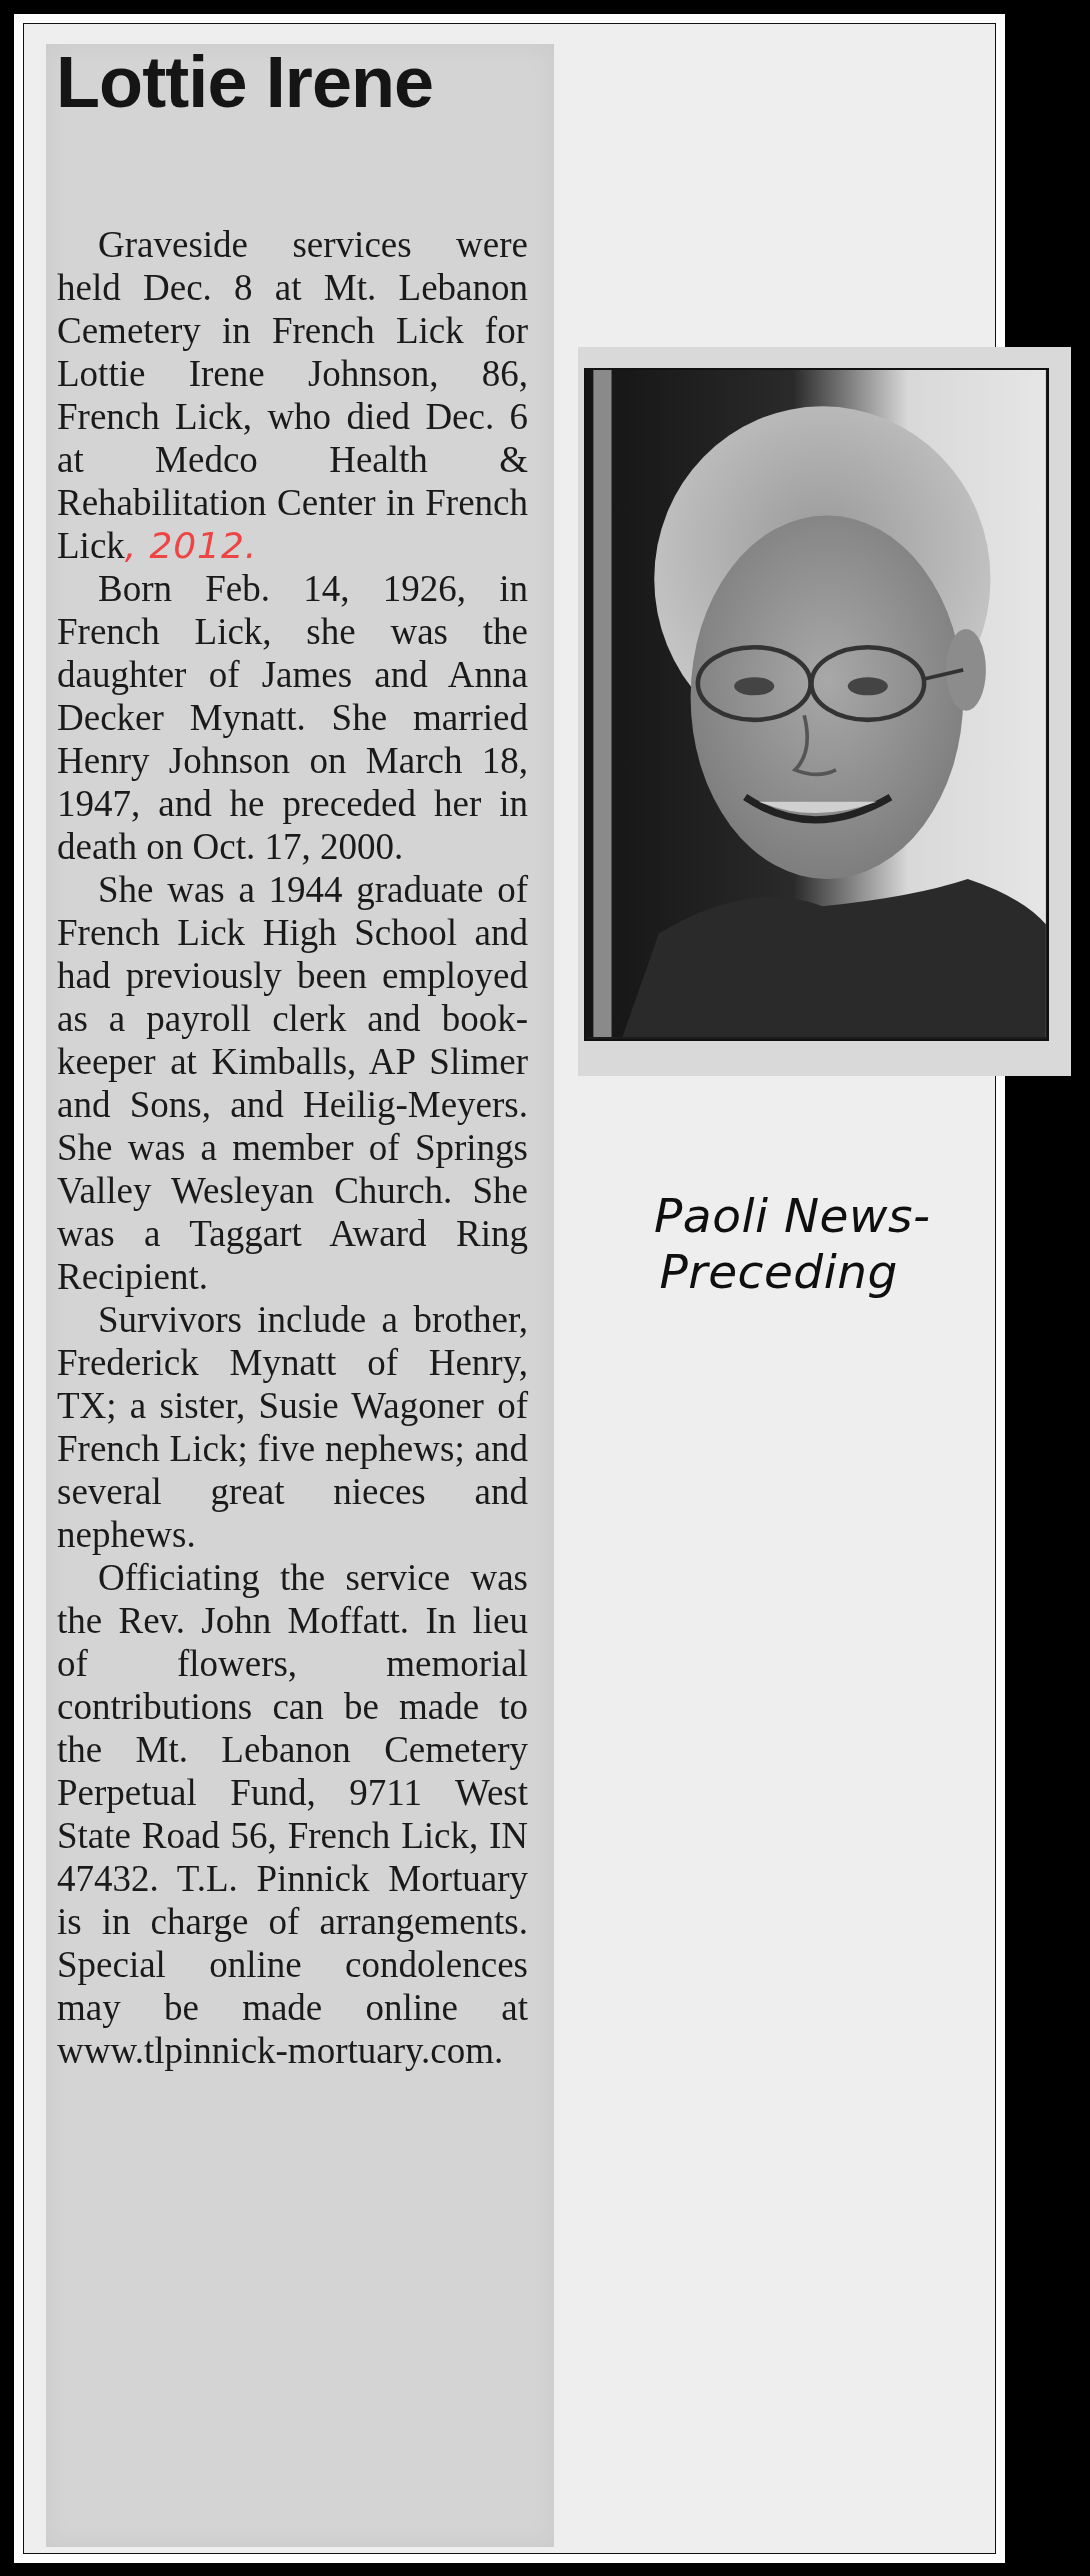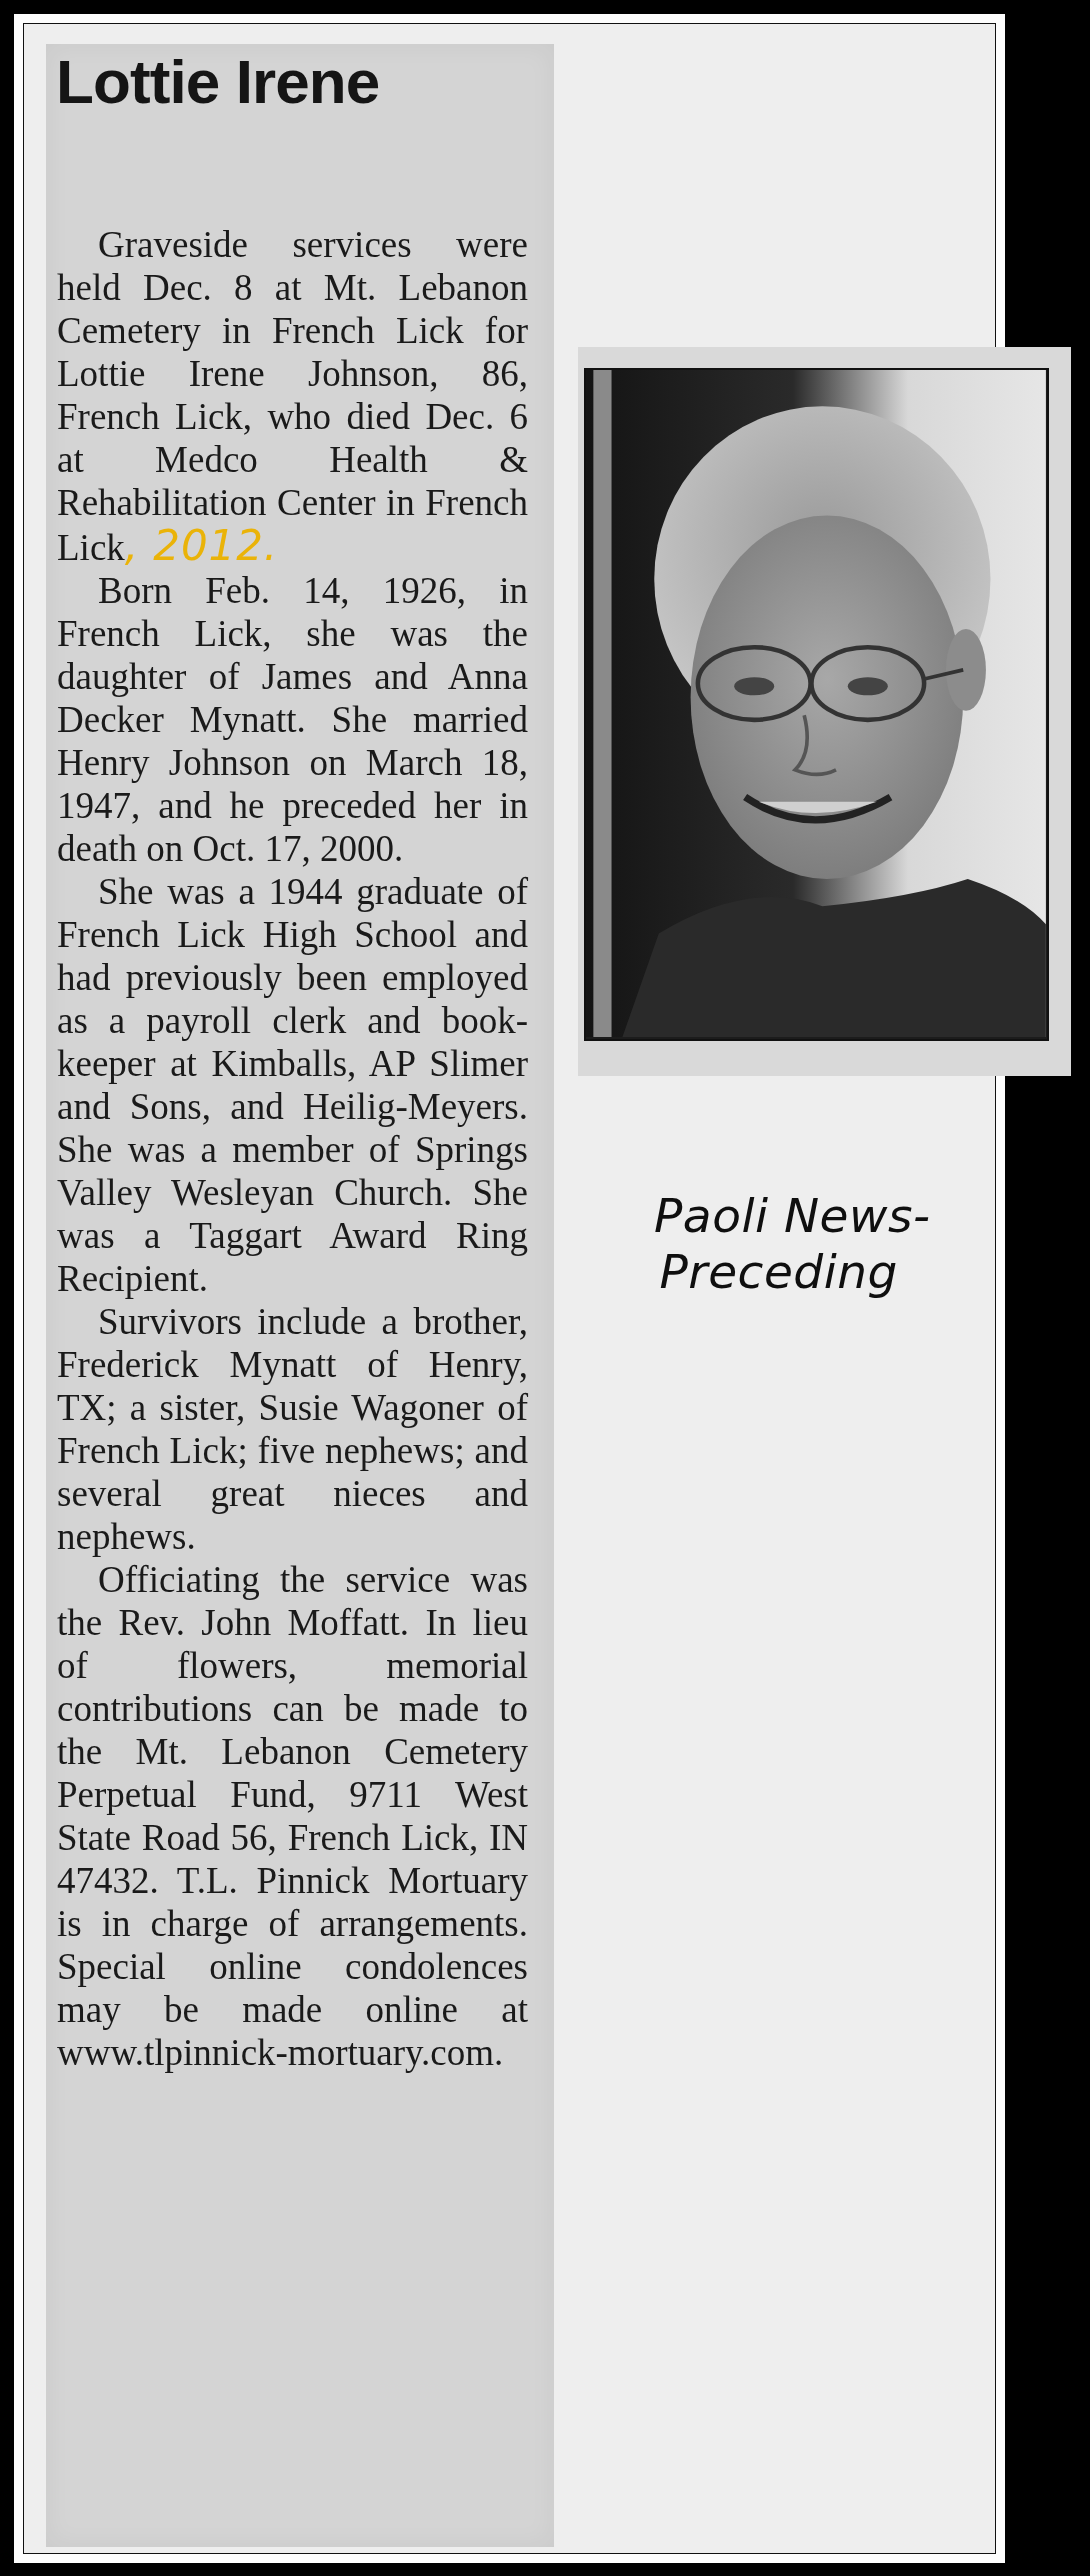--- a/index.html
+++ b/index.html
@@ -31,21 +31,21 @@
       background: #d4d4d4;
       box-shadow: inset 0 0 27px rgba(0,0,0,0.05);
     }
     .headline {
       position: absolute;
       left: 56px; top: 40px;
       width: 491px;
       margin: 0;
       font-family: "Liberation Sans", sans-serif;
       font-weight: bold;
-      font-size: 62px;
+      font-size: 72px;
       line-height: 84px;
       letter-spacing: -0.9px;
       color: #151515;
     }
     .body-text {
       position: absolute;
       left: 57px; top: 223px;
       width: 471px;
       font-family: "Liberation Serif", serif;
       font-size: 37px;
@@ -54,24 +54,24 @@
       text-align: justify;
       hyphens: manual;
     }
     .body-text p {
       margin: 0;
       text-indent: 41px;
     }
     .handwritten {
       font-family: "DejaVu Sans", sans-serif;
       font-style: oblique;
-      font-size: 42px;
+      font-size: 36px;
       font-weight: normal;
       letter-spacing: 0.9px;
-      color: #eab308;
+      color: #ef4444;
       margin-top: 47px;
     }
     .photo-paper {
       position: absolute;
       left: 578px; top: 347px;
       width: 493px; height: 729px;
       background: #d9d9d9;
     }
     .photo {
       position: absolute;

